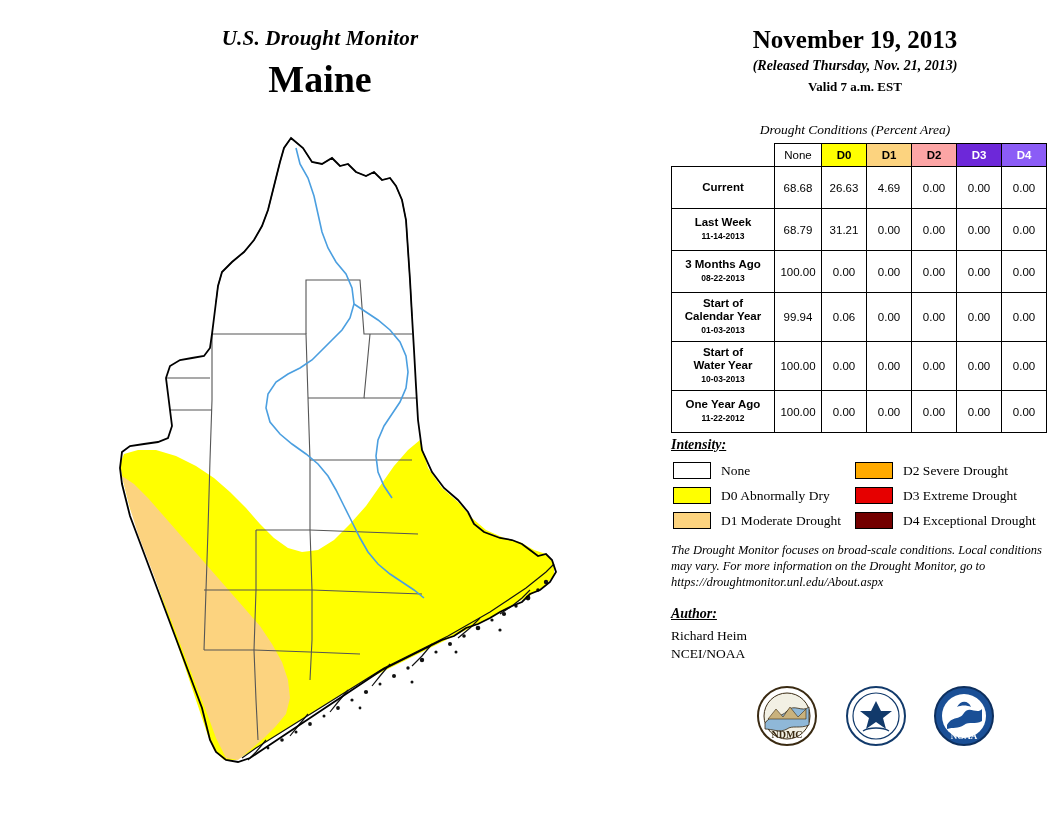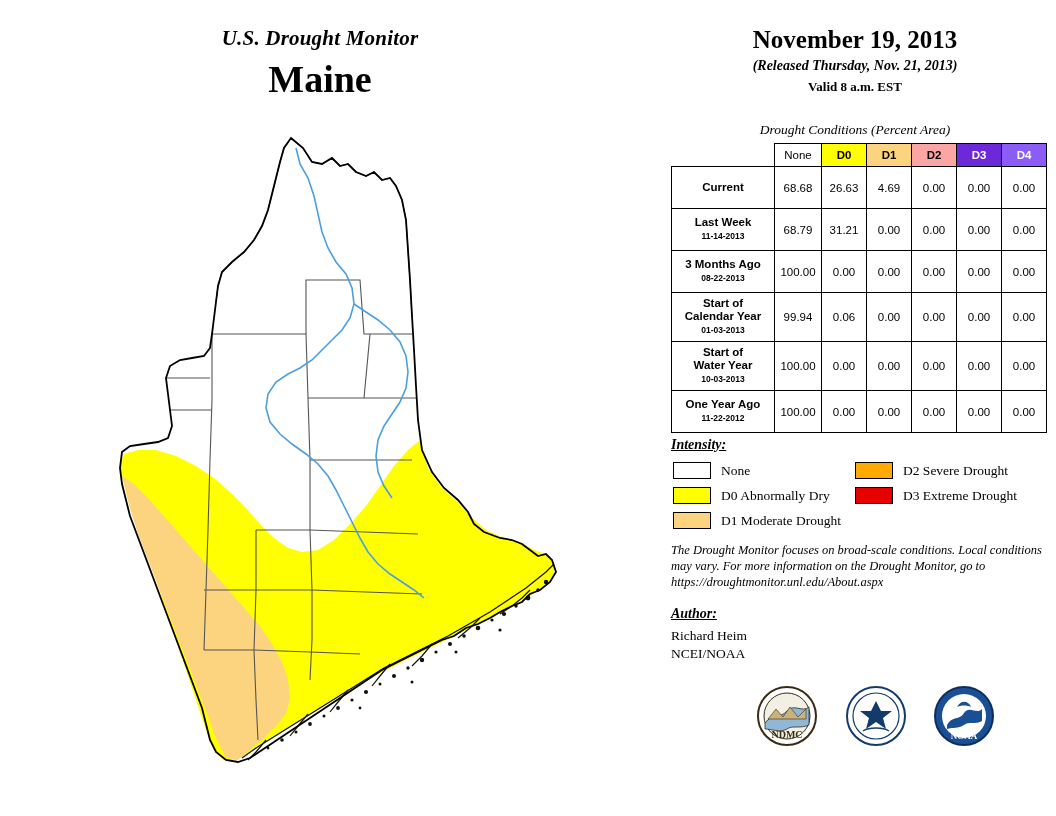--- a/index.html
+++ b/index.html
@@ -349,21 +349,21 @@
                L216,58 L220,42 L224,28 Z"></path>
     </svg>
   </div>
 </div>
 
 <div id="right-panel">
 
   <div id="date-block">
     <div id="date-main">November 19, 2013</div>
     <div id="date-released">(Released Thursday, Nov. 21, 2013)</div>
-    <div id="date-valid">Valid 8 a.m. EST</div>
+    <div id="date-valid">Valid 7 a.m. EST</div>
   </div>
 
   <div id="table-caption">Drought Conditions (Percent Area)</div>
 
   <table id="cond-table">
     <thead>
       <tr>
         <th class="corner"></th>
         <th class="hdr-none">None</th>
         <th class="hdr-cat" style="background:#ffff00">D0</th>
@@ -468,20 +468,24 @@
   </div>
 
   <div id="legend-right" class="legend-col">
     <div class="legend-row">
       <span class="swatch" style="background:#ffaa00"></span>
       <span>D2 Severe Drought</span>
     </div>
     <div class="legend-row">
       <span class="swatch" style="background:#e60000"></span>
       <span>D3 Extreme Drought</span>
+    </div>
+    <div class="legend-row">
+      <span class="swatch" style="background:#730000"></span>
+      <span>D4 Exceptional Drought</span>
     </div>
   </div>
 
   <div id="notes">The Drought Monitor focuses on broad-scale conditions. Local conditions may vary. For more information on the Drought Monitor, go to https://droughtmonitor.unl.edu/About.aspx</div>
 
   <div id="author-head">Author:</div>
   <div id="author-lines">
     <div>Richard Heim</div>
     <div>NCEI/NOAA</div>
   </div>

